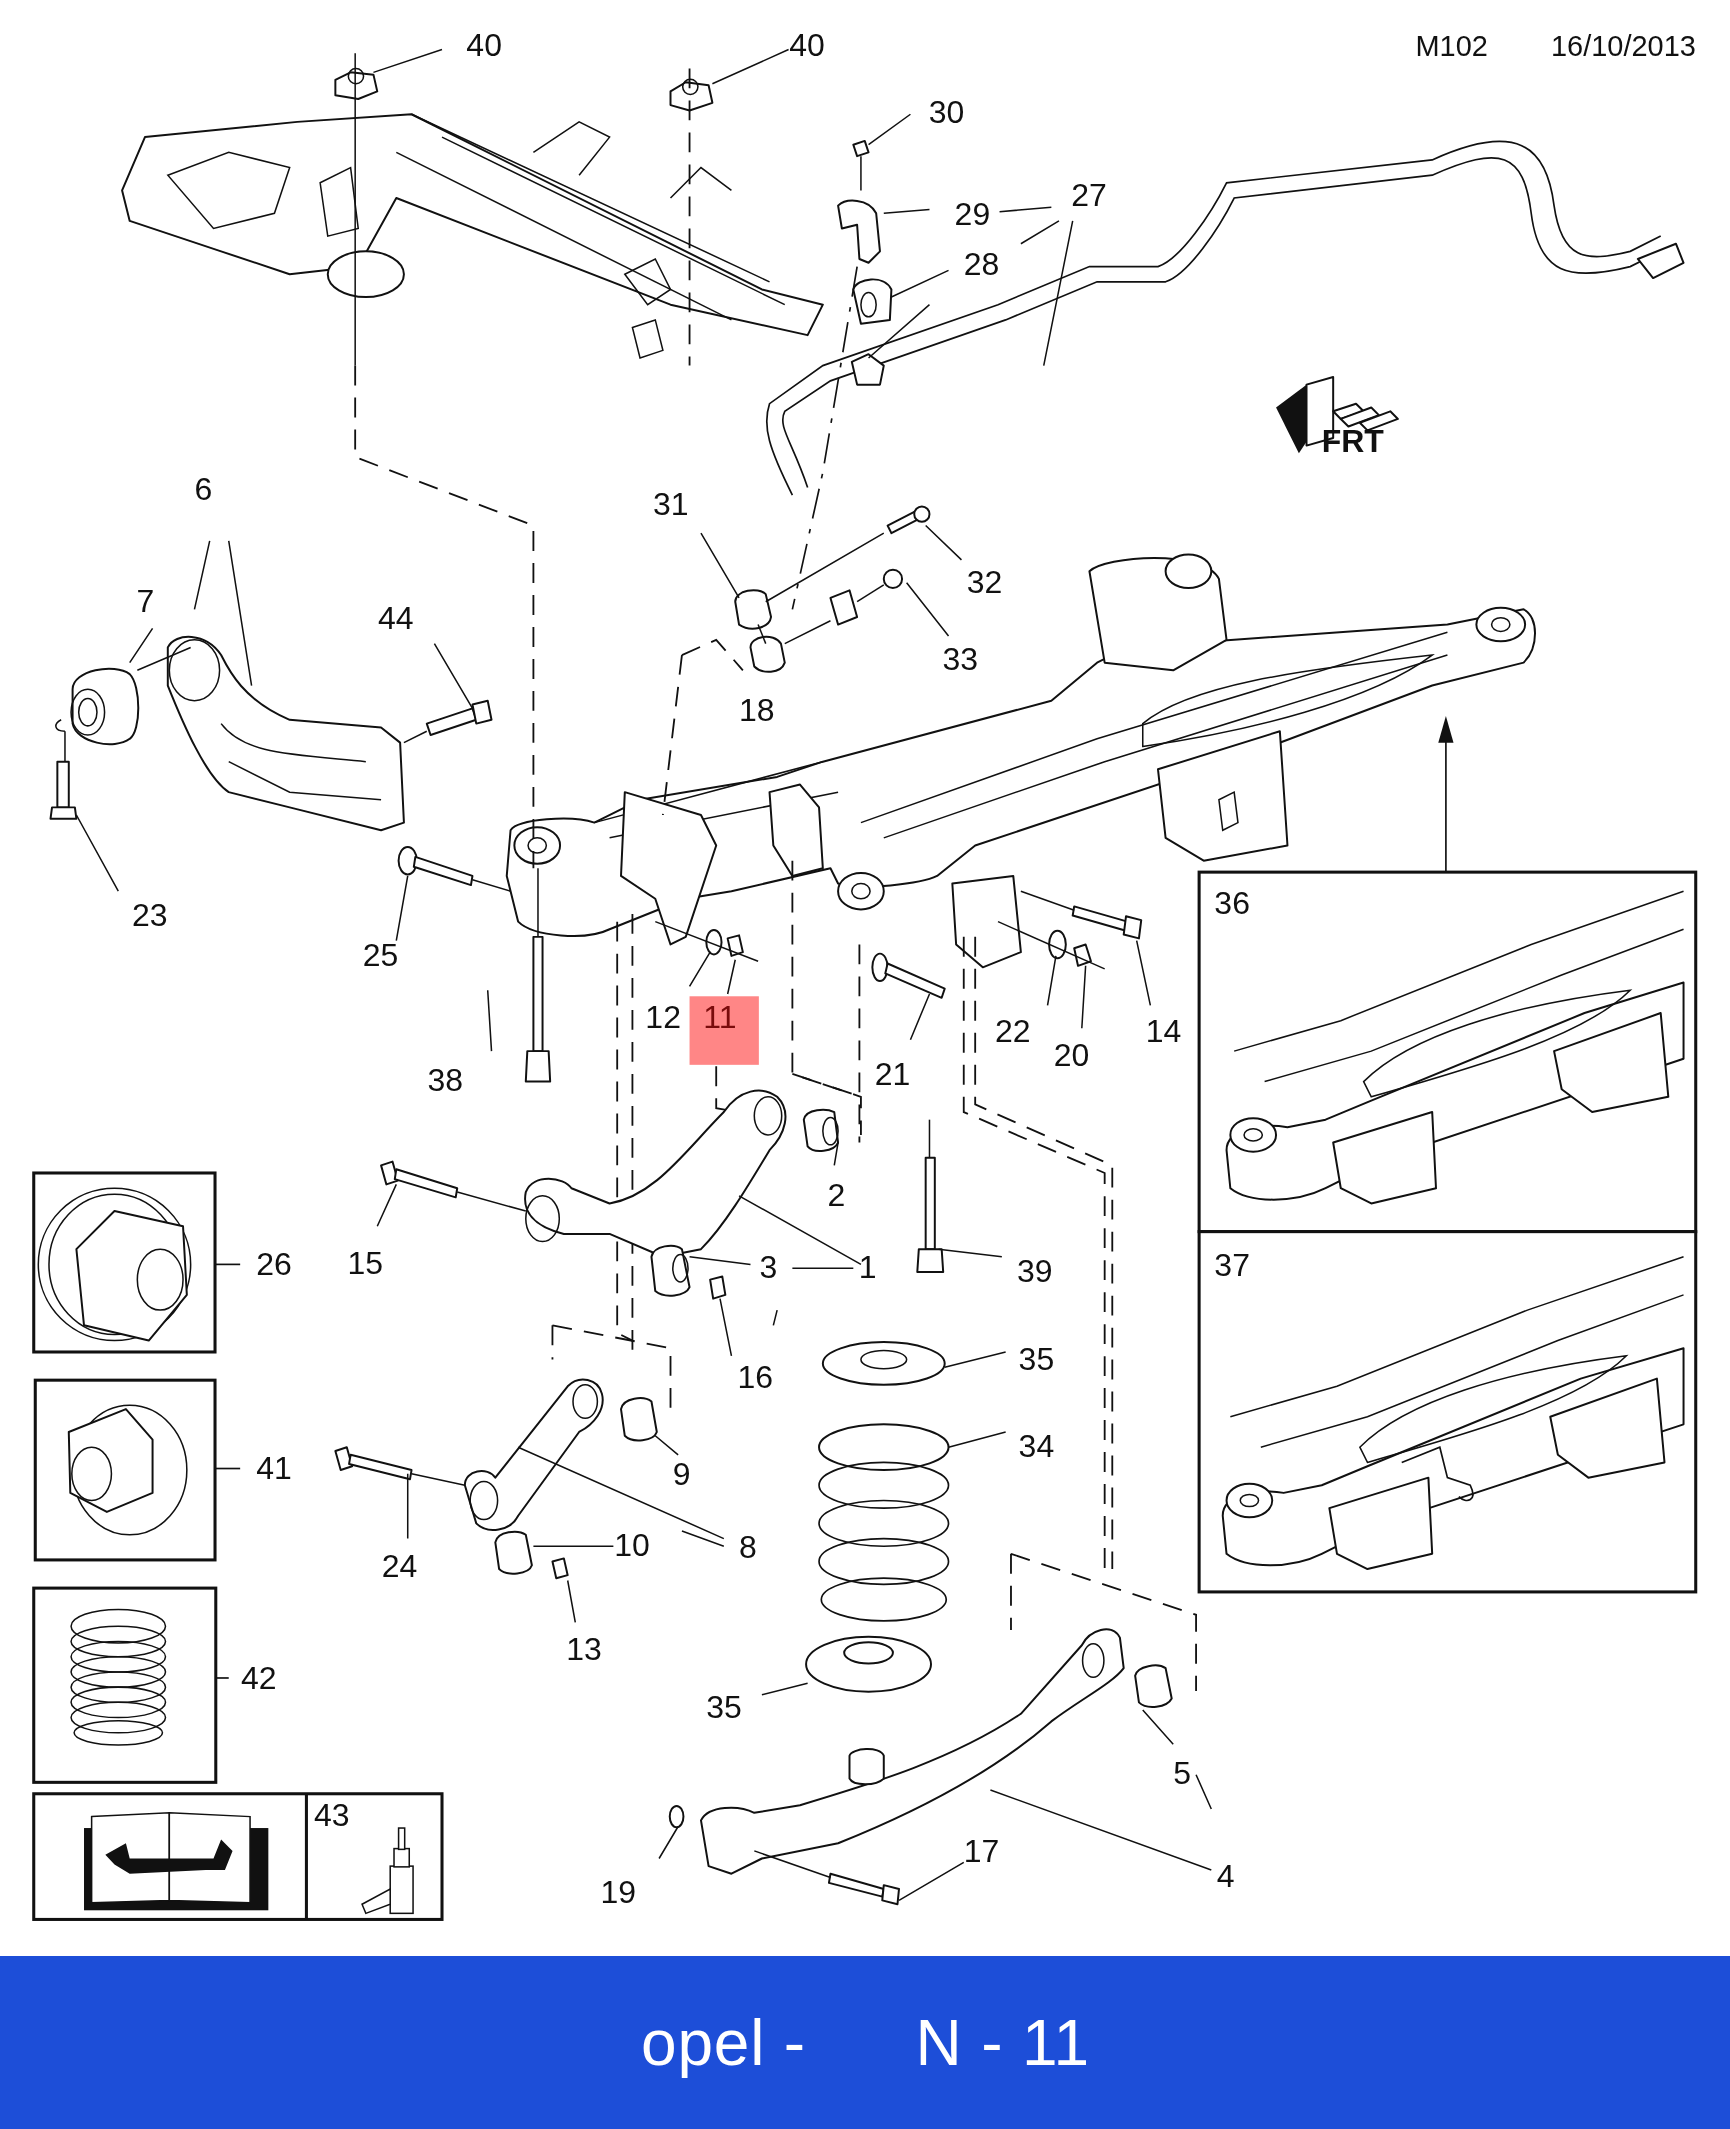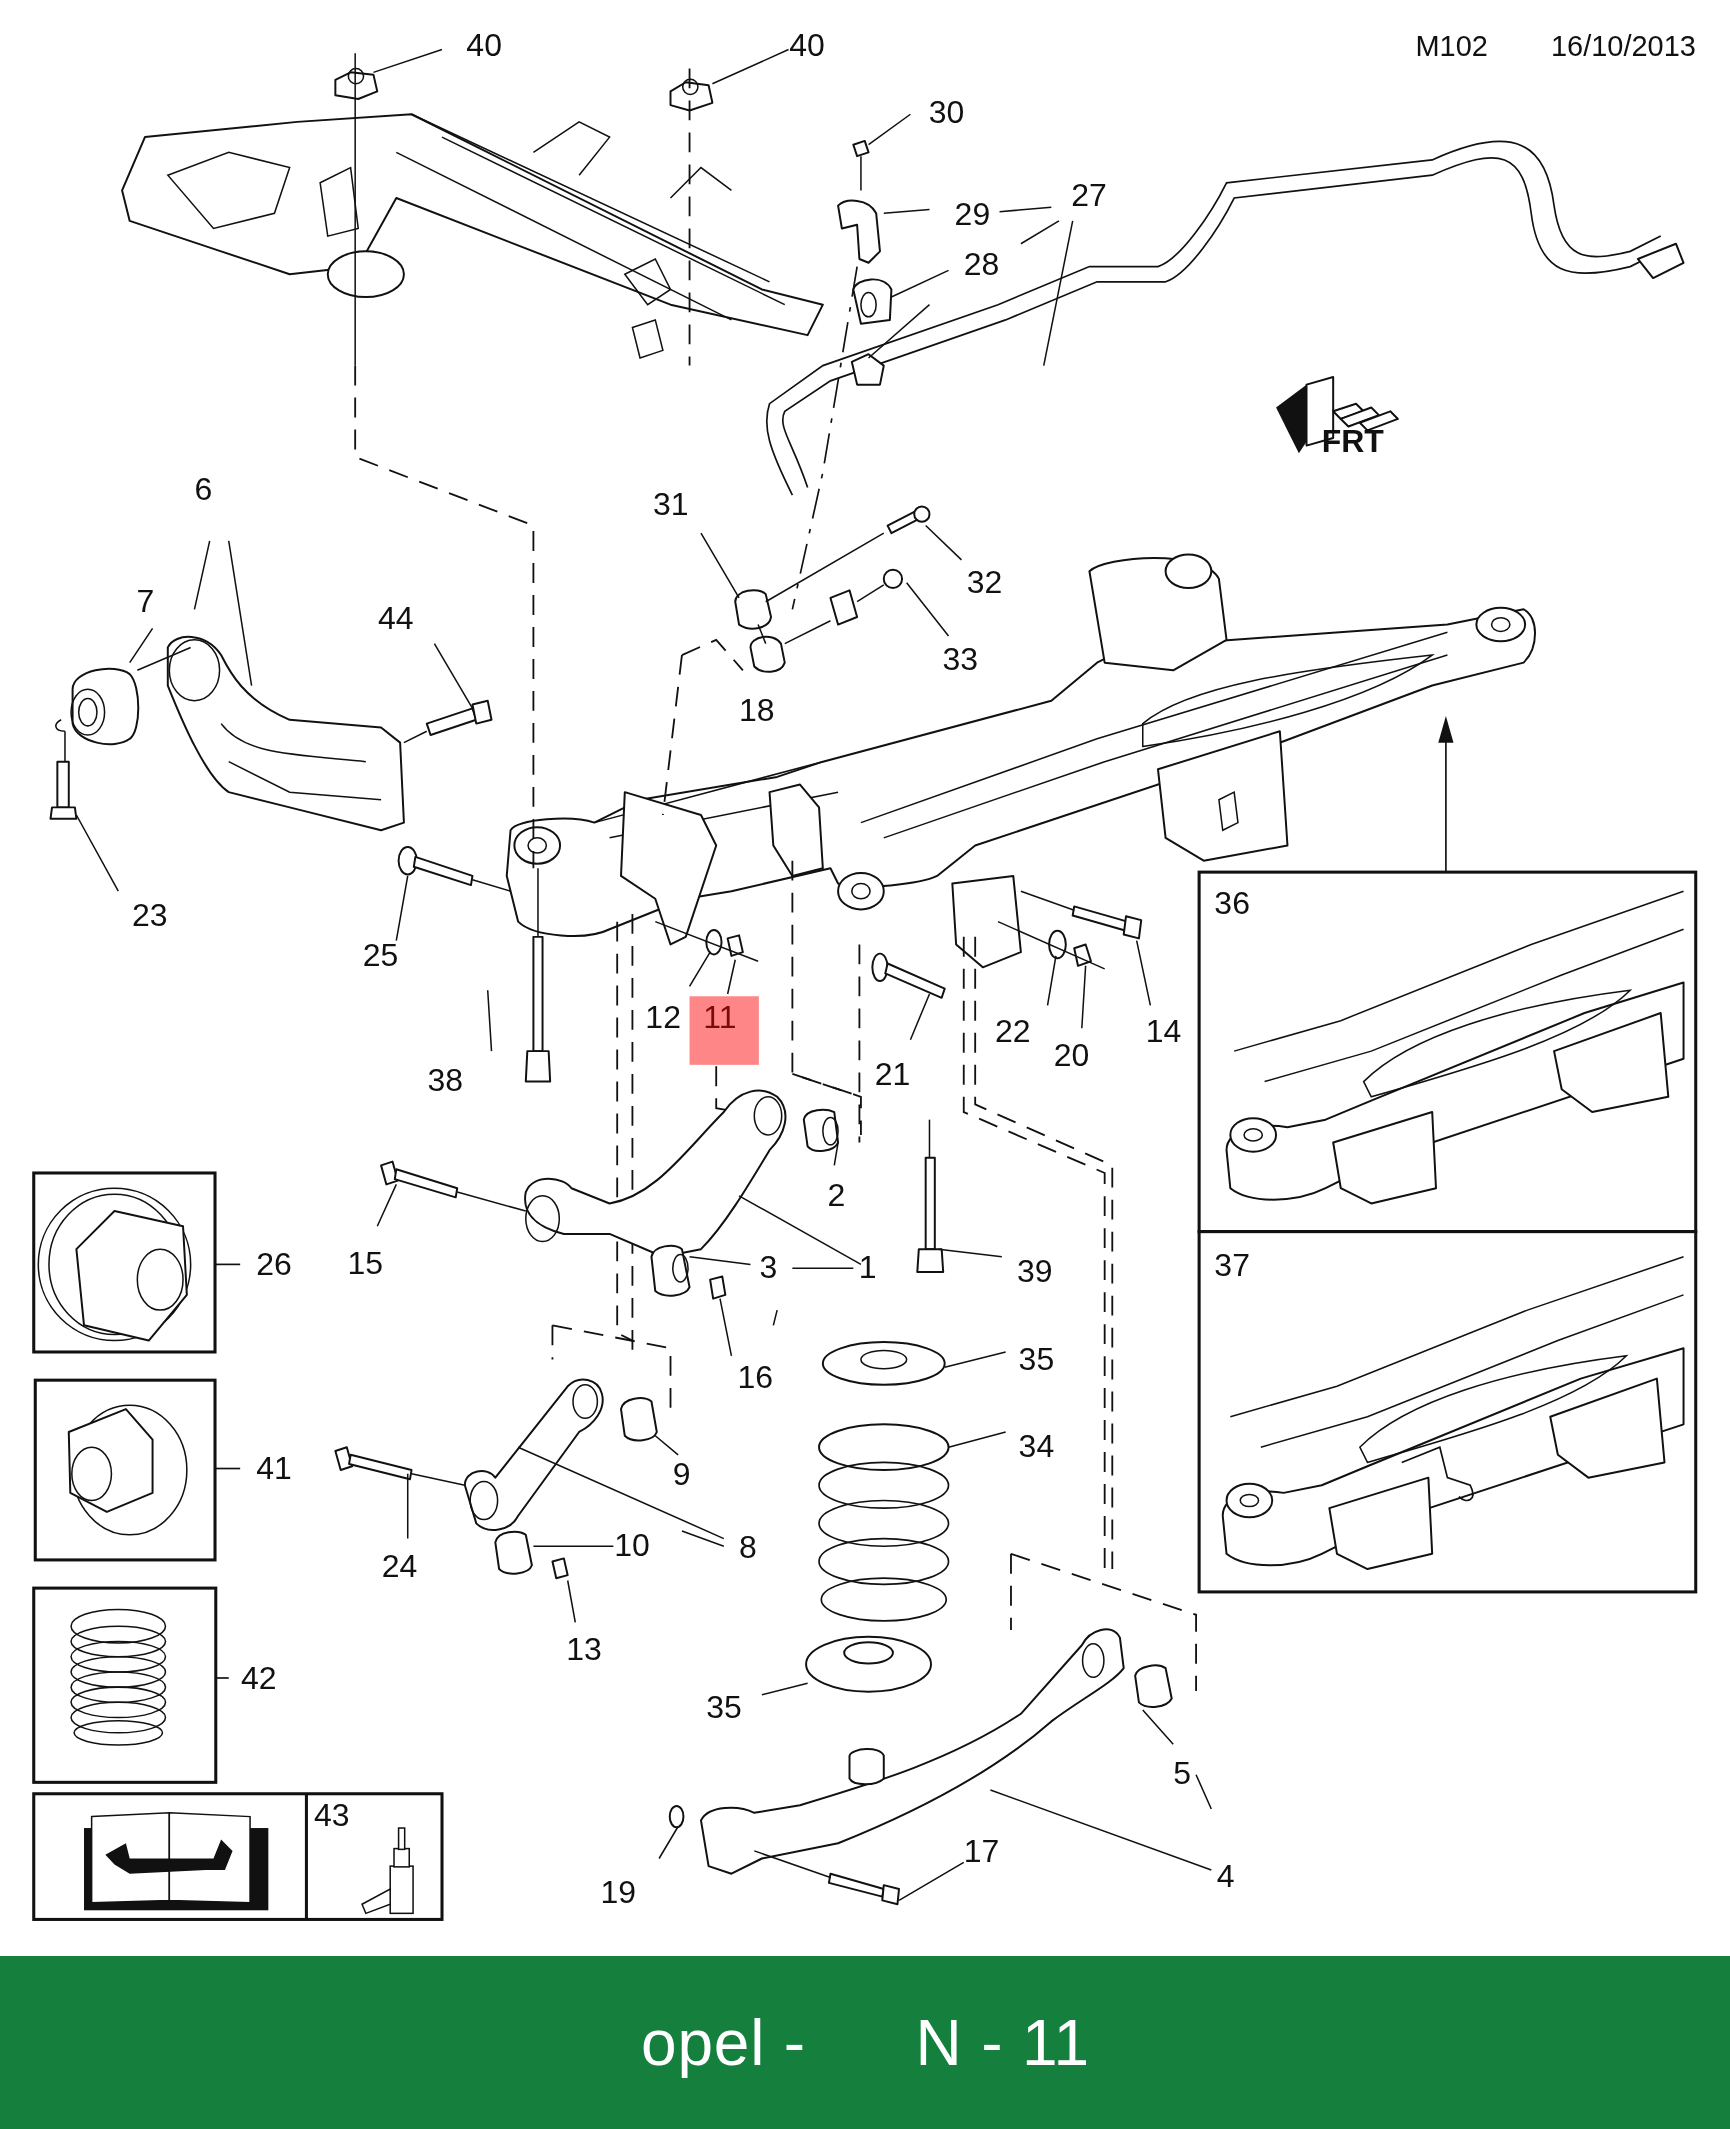--- a/index.html
+++ b/index.html
@@ -9,21 +9,21 @@
   .callout { font-family: "Liberation Sans", sans-serif; font-size: 42px; fill: #111; }
   .hdr { font-family: "Liberation Sans", sans-serif; font-size: 38px; fill: #111; }
   .ln { stroke: #111; stroke-width: 2.2; fill: none; }
   .thin { stroke: #111; stroke-width: 2; fill: none; }
   .part { stroke: #111; stroke-width: 2.6; fill: #fff; stroke-linejoin: round; }
   .dash { stroke: #111; stroke-width: 2.4; fill: none; stroke-dasharray: 26 16; }
   .dashdot { stroke: #111; stroke-width: 2.2; fill: none; stroke-dasharray: 40 14 6 14; }
   .frame { stroke: #111; stroke-width: 4; fill: #fff; }
   .highlight { fill: #ff6b6b; fill-opacity: 0.82; }
   #footer { position: absolute; left: 0; top: 1956px; width: 1731px; height: 173px;
-            background: #15803d; color: #ffffff; display: flex; align-items: center;
+            background: #1d4ed8; color: #ffffff; display: flex; align-items: center;
             justify-content: center; font-family: "Liberation Sans", sans-serif;
             font-size: 64px; letter-spacing: 0.8px; }
   #footer span { white-space: pre; }
   .gap { display: inline-block; width: 91px; }
 </style>
 </head>
 <body>
 
 <svg id="drawing" viewBox="0 0 2272 2568" xmlns="http://www.w3.org/2000/svg">
 

